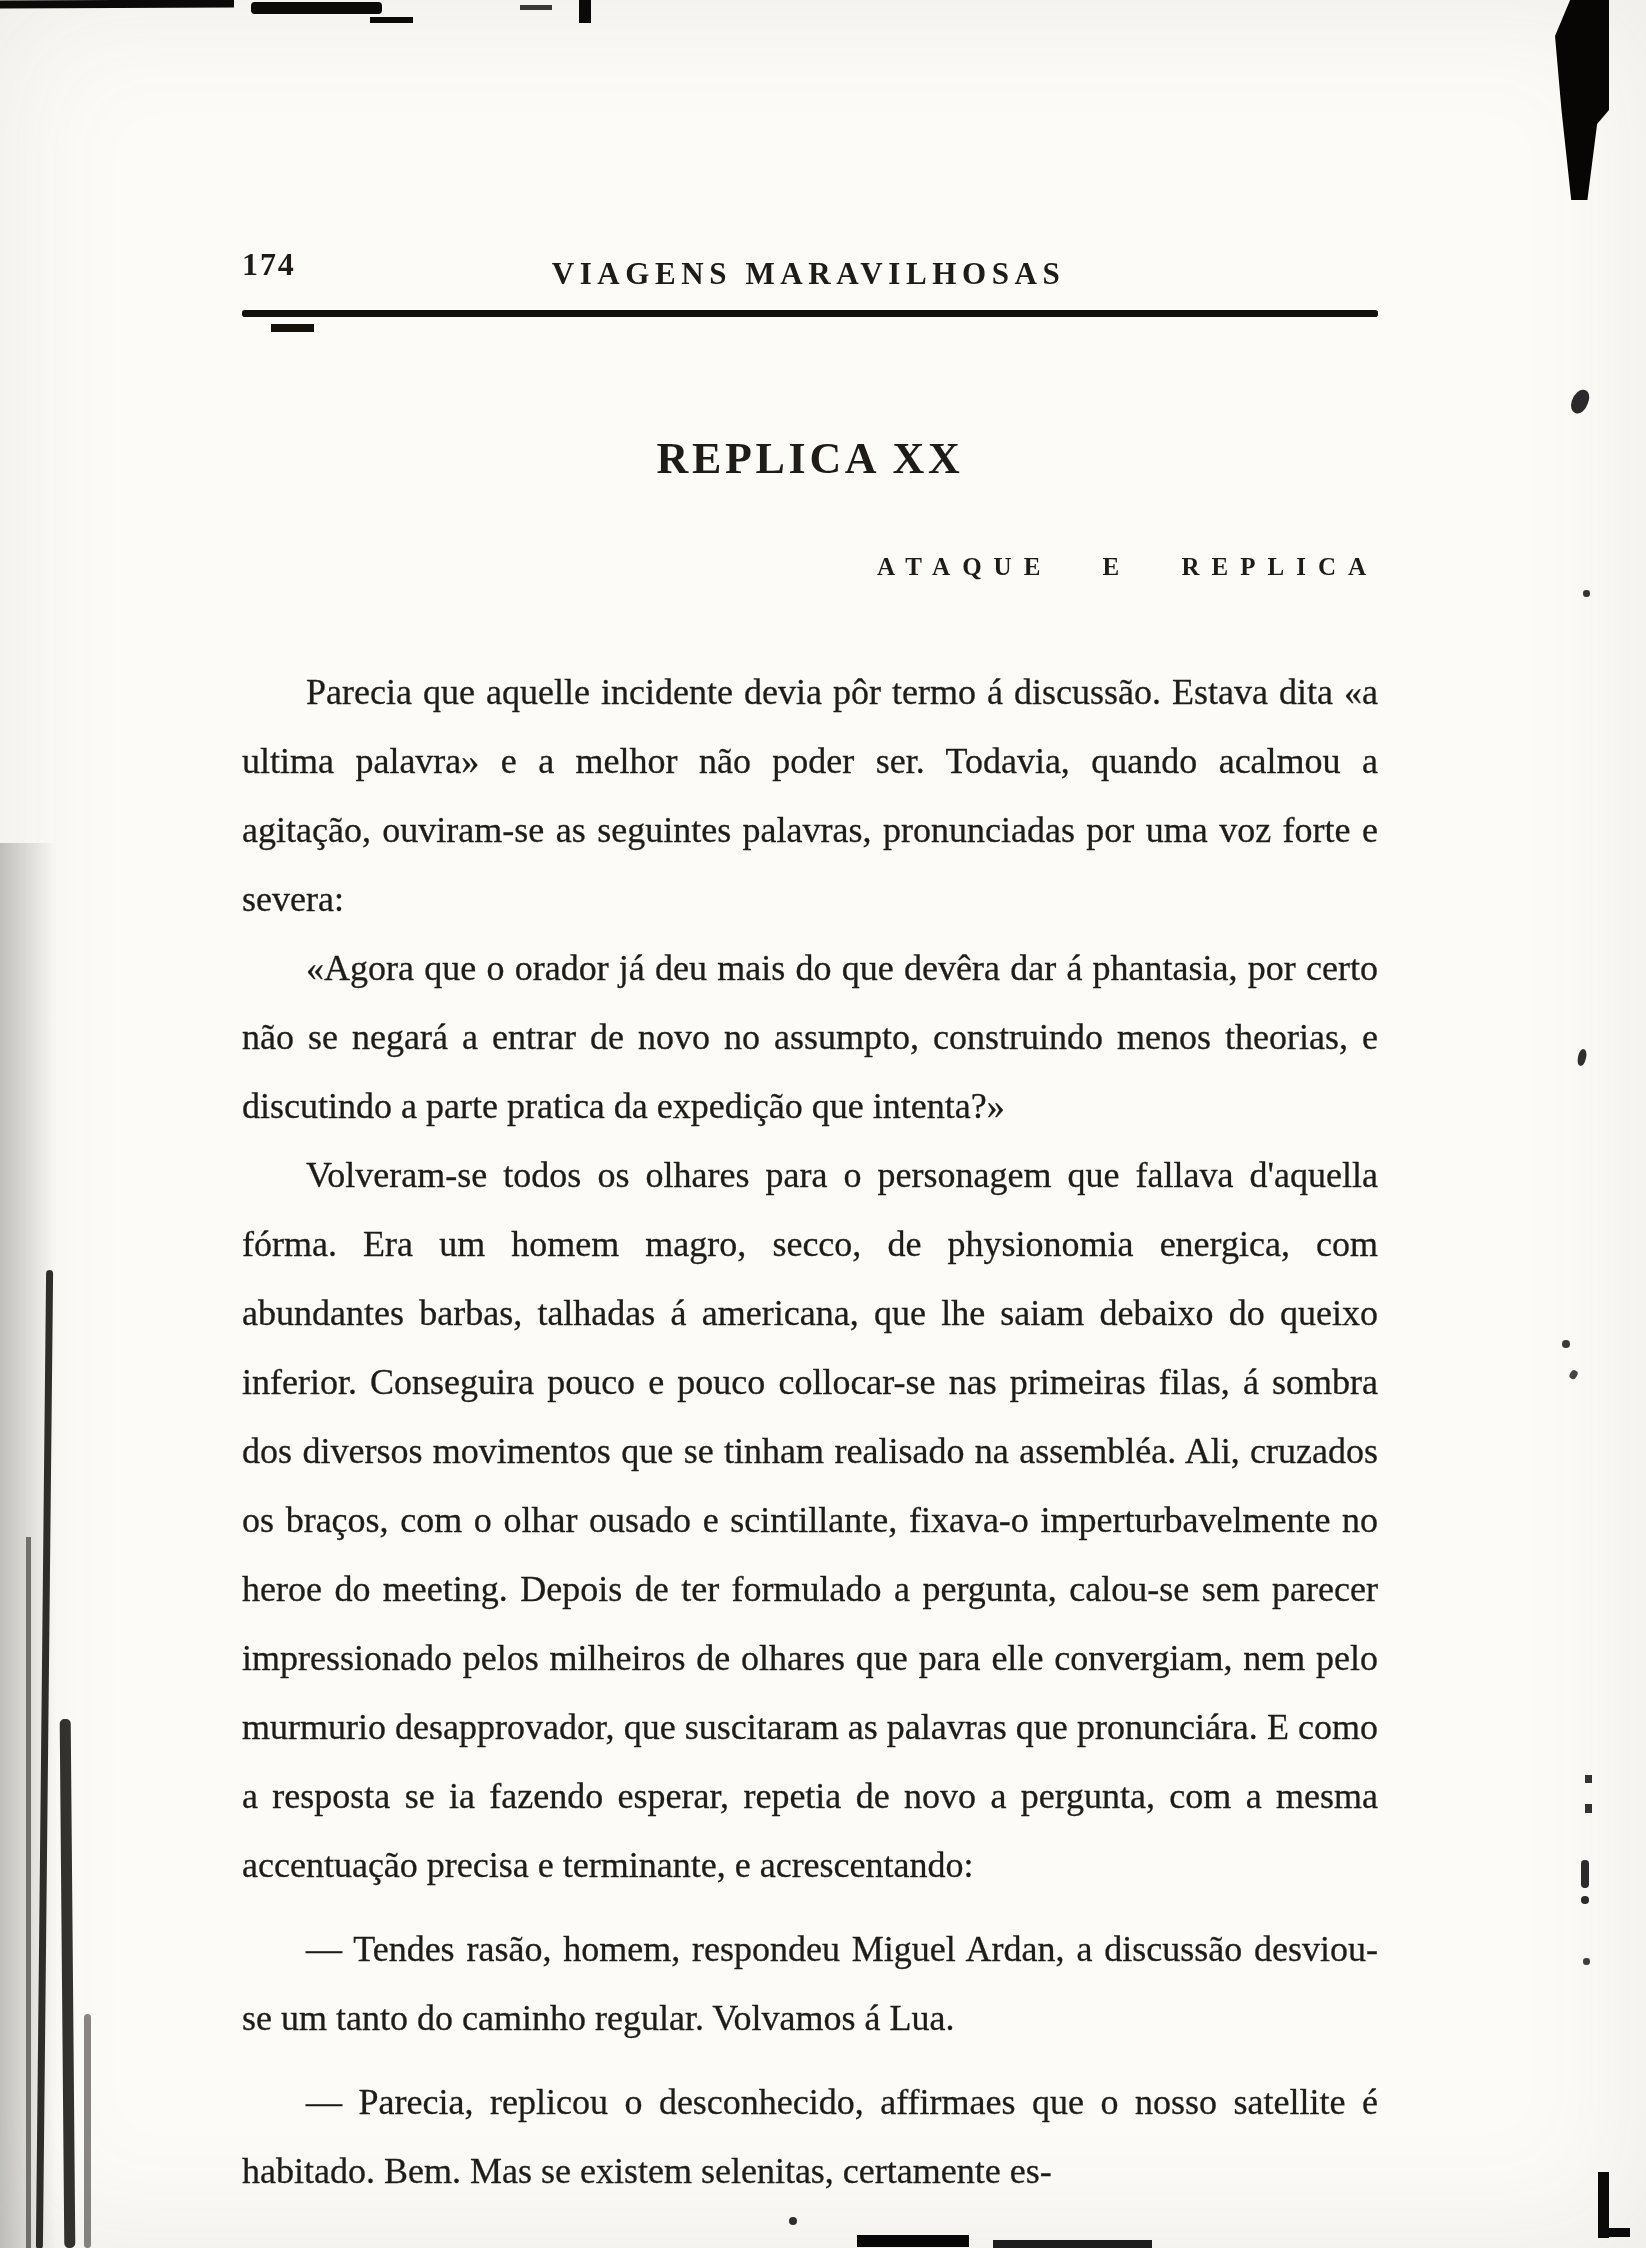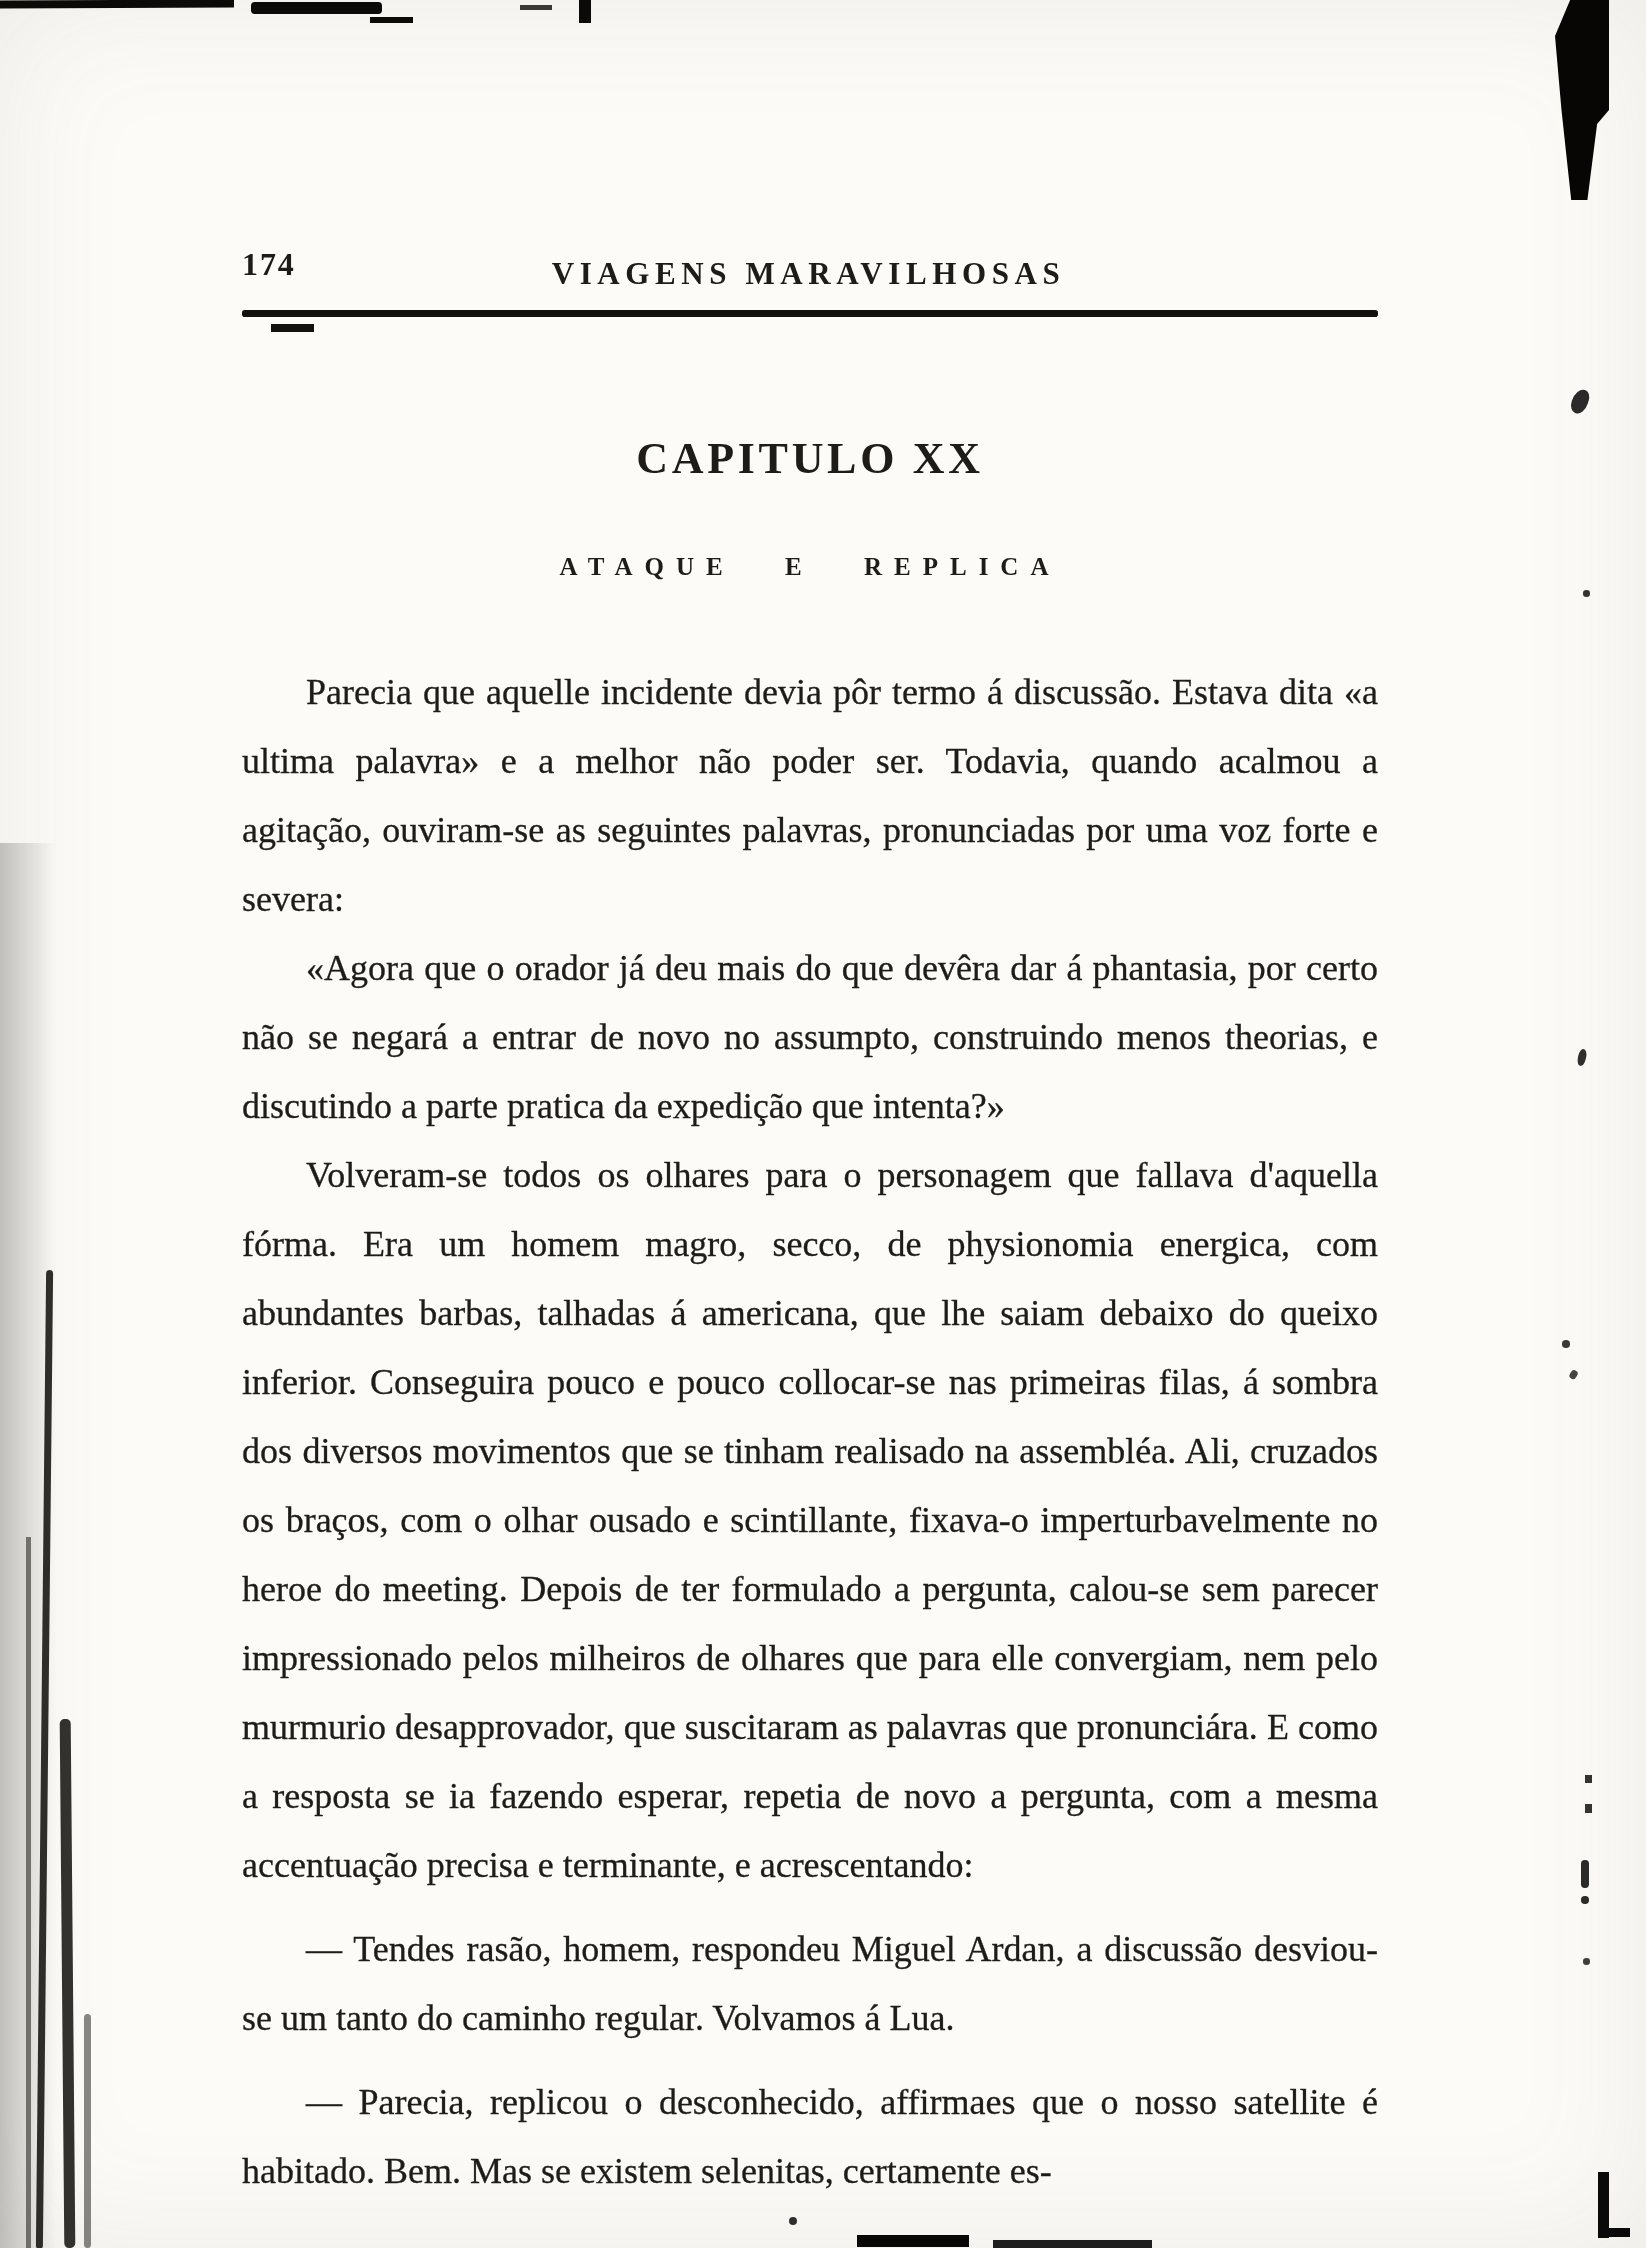--- a/index.html
+++ b/index.html
@@ -31,21 +31,21 @@
     position:absolute;left:242px;width:1136px;top:310px;height:6.6px;
     background:#14110d;border-radius:2.8px;
   }
   
   .chapter-title{
     position:absolute;left:242px;width:1136px;top:433px;margin:0;
     text-align:center;font-size:44px;font-weight:bold;letter-spacing:3.7px;
   }
   .chapter-subtitle{
     position:absolute;left:242px;width:1136px;top:553px;margin:0;
-    text-align:center;font-size:25px;font-weight:bold;
+    text-align:right;font-size:25px;font-weight:bold;
     letter-spacing:12px;word-spacing:32px;
   }
   
   .body-text{
     position:absolute;left:242px;width:1136px;top:658px;
     font-size:36px;line-height:69px;text-align:justify;
     -webkit-text-stroke:0.3px var(--ink);
   }
   .body-text p{margin:0;text-indent:64px;}
   .body-text p.spaced{margin-top:15px;}
@@ -114,21 +114,21 @@
   <div class="art a-b-dot"></div>
   <div class="art a-br-l1"></div>
   <div class="art a-br-l2"></div>
 
   <header class="header">
     <span class="pagenum">174</span>
     <span class="running-title">VIAGENS MARAVILHOSAS</span>
   </header>
   <div class="header-rule"></div>
 
-  <h1 class="chapter-title">CAPITULO XX</h1>
+  <h1 class="chapter-title">REPLICA XX</h1>
   <h2 class="chapter-subtitle">ATAQUE E REPLICA</h2>
 
   <main class="body-text">
     <p>Parecia que aquelle incidente devia pôr termo á discussão. Estava dita «a ultima palavra» e a melhor não poder ser. Todavia, quando acalmou a agitação, ouviram-se as seguintes palavras, pronunciadas por uma voz forte e severa:</p>
     <p>«Agora que o orador já deu mais do que devêra dar á phantasia, por certo não se negará a entrar de novo no assumpto, construindo menos theorias, e discutindo a parte pratica da expedição que intenta?»</p>
     <p>Volveram-se todos os olhares para o personagem que fallava d'aquella fórma. Era um homem magro, secco, de physionomia energica, com abundantes barbas, talhadas á americana, que lhe saiam debaixo do queixo inferior. Conseguira pouco e pouco collocar-se nas primeiras filas, á sombra dos diversos movimentos que se tinham realisado na assembléa. Ali, cruzados os braços, com o olhar ousado e scintillante, fixava-o imperturbavelmente no heroe do meeting. Depois de ter formulado a pergunta, calou-se sem parecer impressionado pelos milheiros de olhares que para elle convergiam, nem pelo murmurio desapprovador, que suscitaram as palavras que pronunciára. E como a resposta se ia fazendo esperar, repetia de novo a pergunta, com a mesma accentuação precisa e terminante, e acrescentando:</p>
     <p class="spaced">— Tendes rasão, homem, respondeu Miguel Ardan, a discussão desviou-se um tanto do caminho regular. Volvamos á Lua.</p>
     <p class="spaced">— Parecia, replicou o desconhecido, affirmaes que o nosso satellite é habitado. Bem. Mas se existem selenitas, certamente es-</p>
   </main>
 

